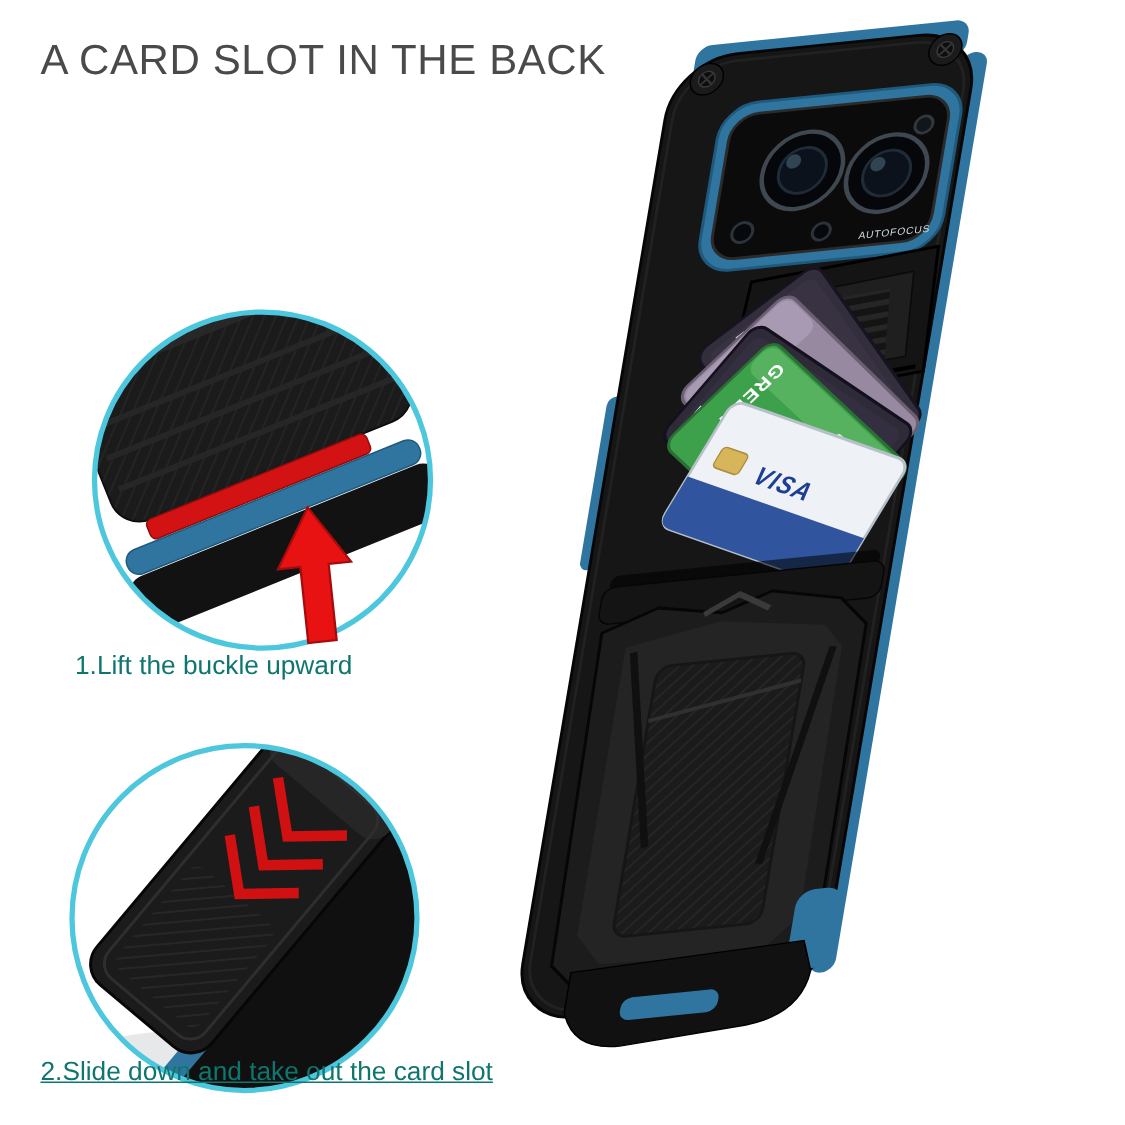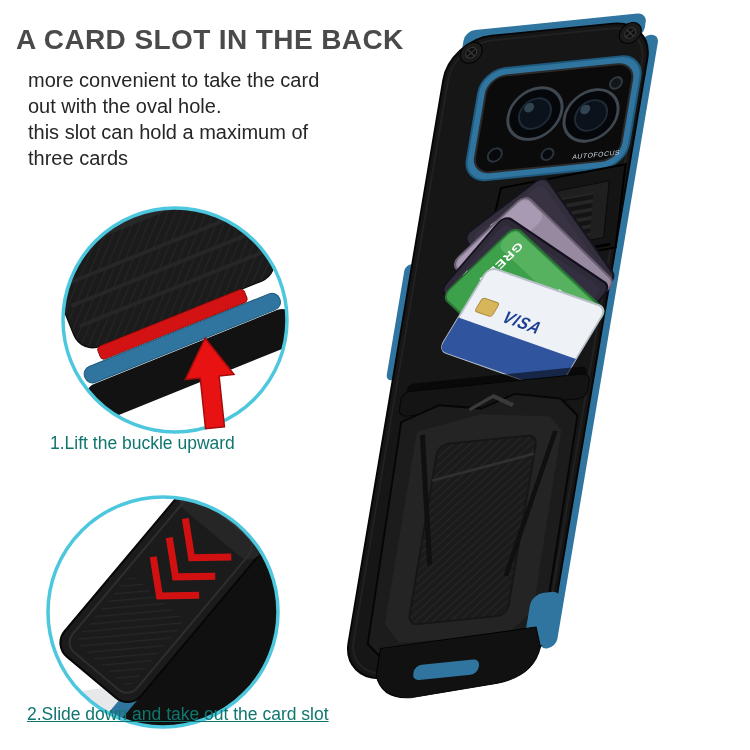--- a/index.html
+++ b/index.html
@@ -7,22 +7,22 @@
   body {
     background:#ffffff;
     font-family:"Liberation Sans", sans-serif;
     position:relative;
     overflow:hidden;
   }
   .stage { position:absolute; left:0; top:0; width:750px; height:750px; background:#fff; }
   svg.art { position:absolute; left:0; top:0; }
   svg text { font-family:"Liberation Sans", sans-serif; }
   .headline {
-    position:absolute; left:16px; top:24px;
-    font-size:28px; font-weight:700; color:#4a4a4a; letter-spacing:.4px;
+    position:absolute; left:27px; top:24px;
+    font-size:28px; font-weight:400; color:#4a4a4a; letter-spacing:.4px;
     white-space:nowrap;
   }
   .desc {
     position:absolute; left:28px; top:67px;
     font-size:20px; line-height:1.3; color:#262626; font-weight:400;
   }
   .step { position:absolute; font-size:17.5px; color:#0f766e; white-space:nowrap; }
   .step1 { left:50px; top:433px; }
   .step2 { left:27px; top:704px;text-decoration:underline; }
 </style>
@@ -199,22 +199,16 @@
             </g>
           </g>
         </g>
       </g>
       <circle cx="163" cy="612" r="115" fill="none" stroke="#4cc7de" stroke-width="3.5"></circle>
     </g>
   </svg>
 
   <h1 class="headline">A CARD SLOT IN THE BACK</h1>
 
-  <div class="desc">
-    <div>more convenient to take the card</div>
-    <div>out with the oval hole.</div>
-    <div>this slot can hold a maximum of</div>
-    <div>three cards</div>
-  </div>
 
   <div class="step step1">1.Lift the buckle upward</div>
   <div class="step step2">2.Slide down and take out the card slot</div>
 </div>
 
 </body></html>

